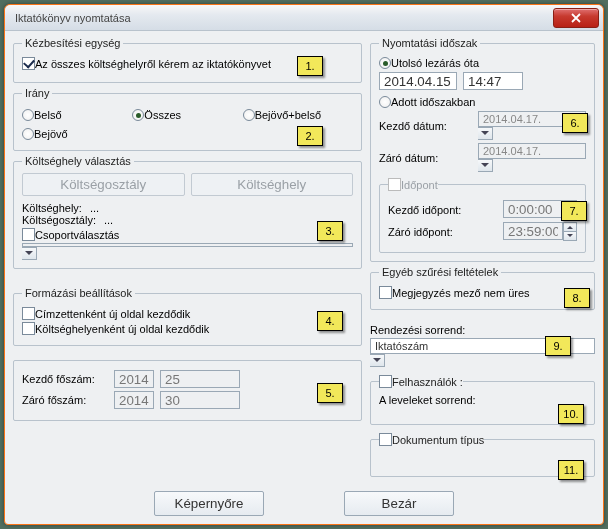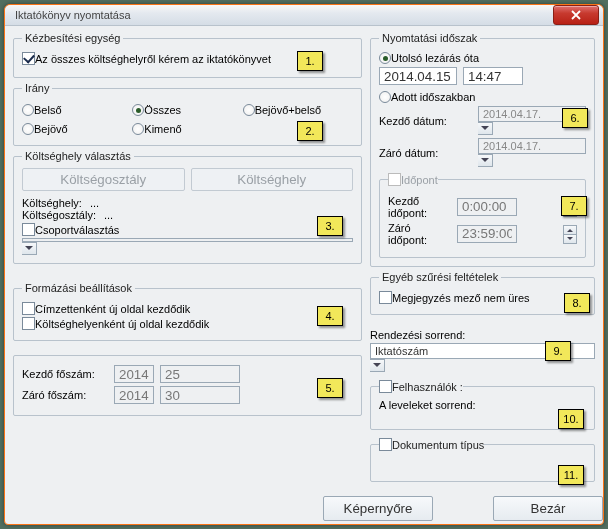--- a/index.html
+++ b/index.html
@@ -105,37 +105,37 @@
   .note {
     position:absolute;
     width:26px; height:20px;
     background:#f2e85a;
     border:1px solid #000;
     display:flex; align-items:center; justify-content:center;
     font-size:11px; font-weight:500;
     box-shadow: 2px 2px 2px rgba(0,0,0,0.4);
   }
   .footer {
-    display:flex; justify-content:flex-end; gap:60px;
+    display:flex; justify-content:center; gap:80px;
     padding:6px 0 8px 0;
   }
   .footer .btn { min-width:110px; padding:4px 0; }
   .grey-legend { color:#9aa0a6; }
   .spin {
     display:flex; flex-direction:column; width:14px;
   }
   .spin div {
     flex:1; border:1px solid #9aa8b5; background:linear-gradient(#f6f8fa,#dfe6ec);
     display:flex; align-items:center; justify-content:center; height:9px;
   }
   .spin div:first-child { border-bottom:none; }
   .spin div::after { content:""; border:3px solid transparent; }
   .spin div:first-child::after { border-bottom-color:#445; margin-bottom:2px; }
   .spin div:last-child::after  { border-top-color:#445; margin-top:2px; }
-  .time { display:flex; align-items:stretch;gap:46px; }
+  .time { display:flex; align-items:stretch; }
   .time .txt { width:60px; }
   .dotted { border:1px dotted #667; padding:0 2px; }
 </style>
 </head>
 <body>
 
 <div class="window">
 
   <div class="titlebar">
     <span class="title">Iktatókönyv nyomtatása</span>
@@ -170,24 +170,20 @@
             <span class="rad-box checked"></span>
             <span>Összes</span>
           </label>
           <label class="rad">
             <span class="rad-box"></span>
             <span>Bejövő+belső</span>
           </label>
           <label class="rad">
             <span class="rad-box"></span>
             <span>Bejövő</span>
-          </label>
-          <label class="rad">
-            <span class="rad-box"></span>
-            <span>Kimenő</span>
           </label>
         </div>
         <div class="note" style="right:38px; bottom:4px;">2.</div>
       </fieldset>
 
       <fieldset>
         <legend>Költséghely választás</legend>
         <div class="row" style="gap:6px;">
           <button class="btn disabled" style="flex:1;">Költségosztály</button>
           <button class="btn disabled" style="flex:1;">Költséghely</button>

